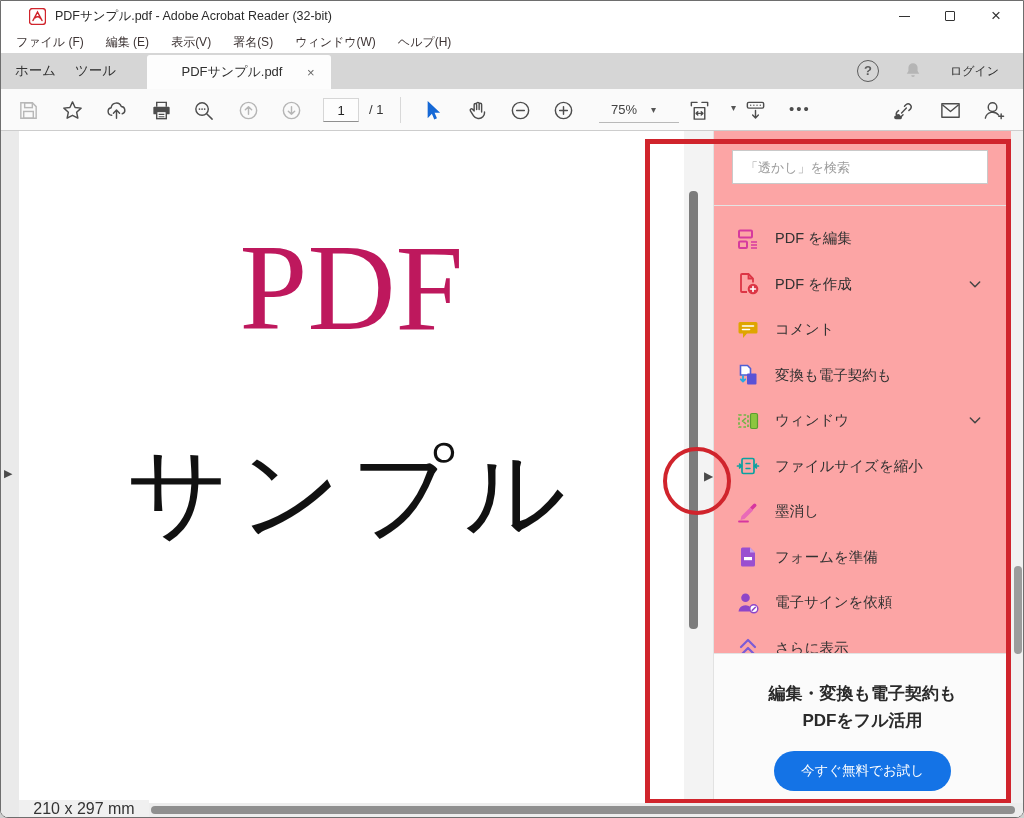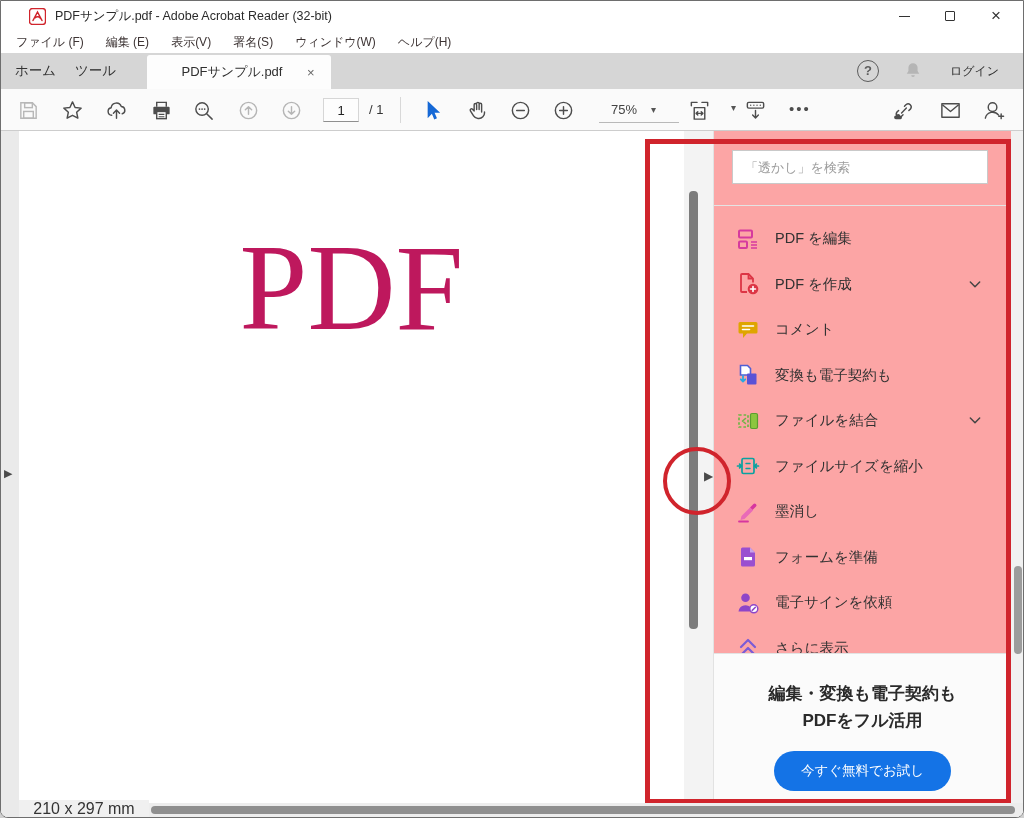--- a/index.html
+++ b/index.html
@@ -241,20 +241,21 @@
         </svg>
     </span>
   </div>
 
   <div id="main">
     <div id="left-strip"></div>
     <span id="left-expander">▶</span>
 
     <div id="page">
       <div id="doc-line1">PDF</div>
+      <div id="doc-line2">サンプル</div>
     </div>
 
     <div id="vscroll">
       <div id="vscroll-thumb"></div>
     </div>
     <span id="panel-collapse">▶</span>
 
     <div id="panel">
       <input id="panel-search" placeholder="「透かし」を検索" style="">
       <div id="panel-sep"></div>
@@ -299,21 +300,21 @@
             </svg>
           <span class="tool-label">変換も電子契約も</span>
         </div>
 
         <div class="tool-item">
           <svg class="tool-icon" viewBox="0 0 24 24">
               <rect x="3" y="6" width="9" height="12" fill="none" stroke="#6fb545" stroke-width="1.7" stroke-dasharray="2.6 2"></rect>
               <path d="M9.5 9.5L6.5 12l3 2.5" fill="none" stroke="#6fb545" stroke-width="1.6" stroke-linecap="round" stroke-linejoin="round"></path>
               <rect x="14.5" y="4.5" width="7" height="15" rx="1.5" fill="#8cc63f" stroke="#5a9e2f" stroke-width="1.2"></rect>
             </svg>
-          <span class="tool-label">ファイルを結合</span>
+          <span class="tool-label">ウィンドウ</span>
           <svg class="chev" width="16" height="16" viewBox="0 0 24 24" fill="none" stroke="#444" stroke-width="2.2" stroke-linecap="round" stroke-linejoin="round">
               <path d="M5 9l7 7 7-7"></path>
             </svg>
         </div>
 
         <div class="tool-item">
           <svg class="tool-icon" viewBox="0 0 24 24" fill="none" stroke="#0aa2a0" stroke-width="1.7" stroke-linecap="round" stroke-linejoin="round">
               <rect x="6" y="4.5" width="12" height="15" rx="1.5"></rect>
               <path d="M1.5 12H5M3.6 10.2L5.4 12l-1.8 1.8M22.5 12H19M20.4 10.2L18.6 12l1.8 1.8"></path>
               <path d="M10 9.5h4M10 14.5h4" stroke-width="1.4"></path>

